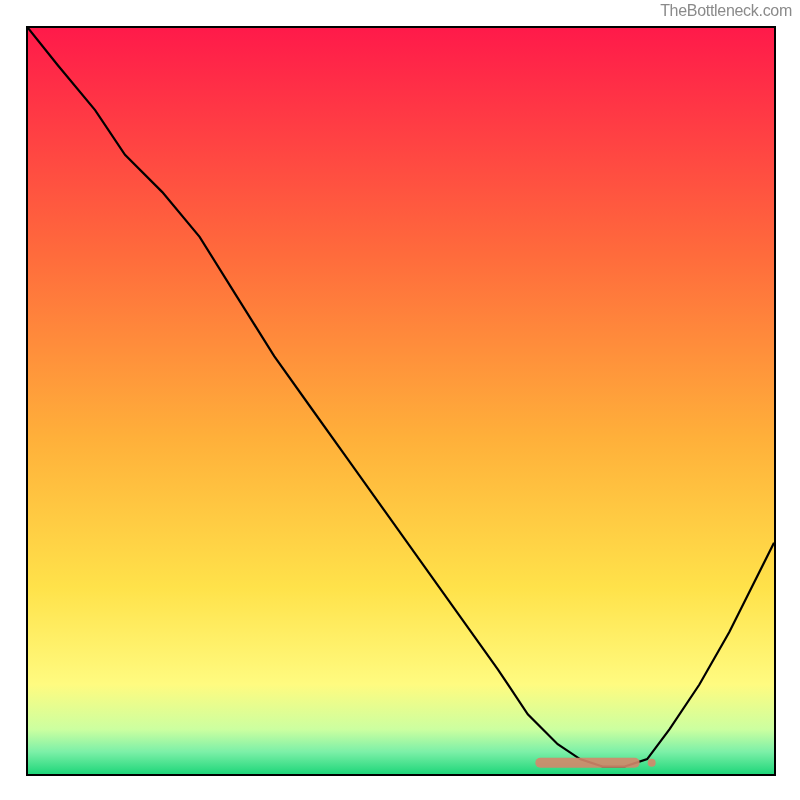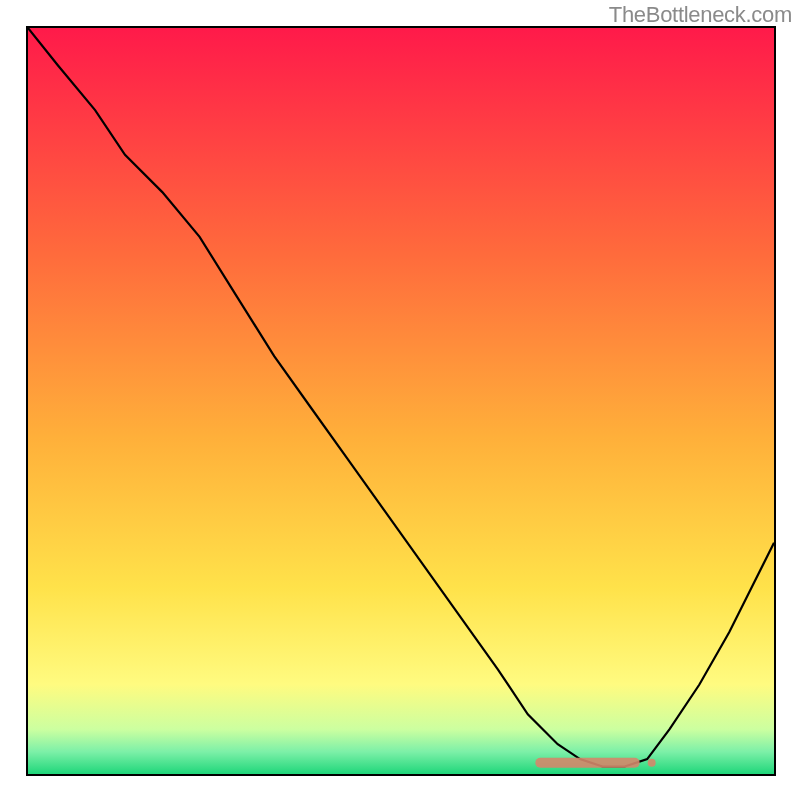--- a/index.html
+++ b/index.html
@@ -12,21 +12,21 @@
   }
   .container {
     position: relative;
     width: 800px;
     height: 800px;
   }
   .watermark {
     position: absolute;
     top: 2px;
     right: 8px;
-    font-size: 22px;
+    font-size: 16px;
     font-weight: 500;
     color: #8a8a8a;
     letter-spacing: -0.3px;
   }
   .plot {
     position: absolute;
     left: 26px;
     top: 26px;
     width: 750px;
     height: 750px;

